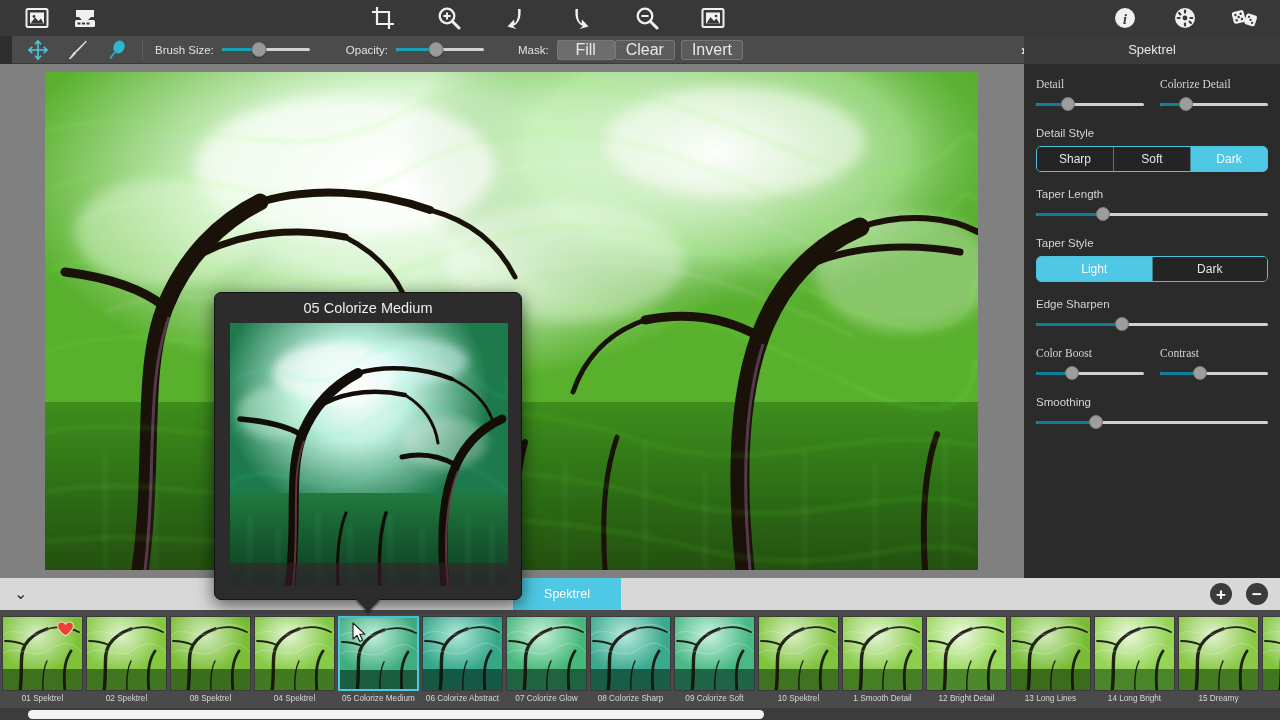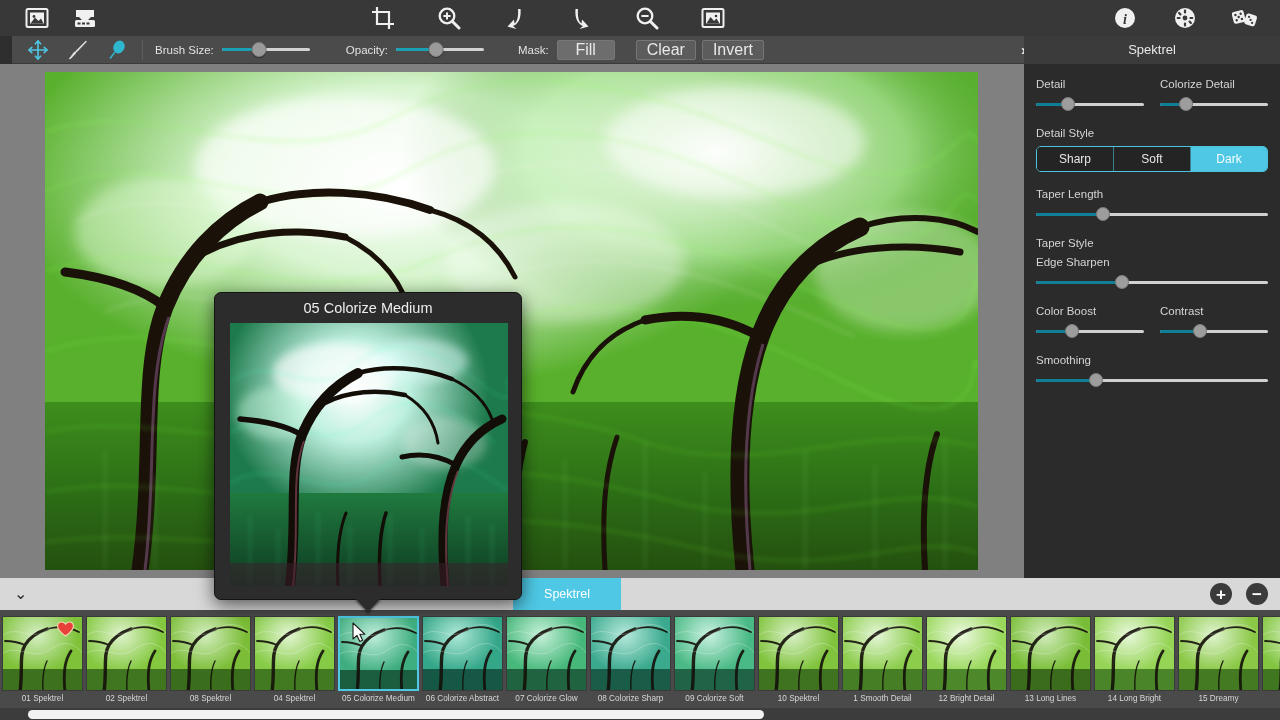--- a/index.html
+++ b/index.html
@@ -105,21 +105,21 @@
     background: #2b2b2b;
   }
   .panel-header {
     height: 28px; line-height: 28px; text-align: center;
     color: #e8e8e8; font-size: 13px;
     background: #3b3b3b;
   }
   .panel-body { padding: 14px 12px 0 12px; }
   .ctl-label { color: #d4d4d4; font-size: 11.5px; margin-bottom: 7px; display: block; }
   .ctl-row { display: flex; gap: 16px; margin-bottom: 16px; }
-  .ctl-col { flex: 1; }
+  .ctl-col { flex: 1; font-family: Liberation Serif, serif; }
   .p-slider { position: relative; height: 14px; }
   .p-slider .track { position: absolute; left: 0; right: 0; top: 6px; height: 3px; background: #d0d0d0; border-radius: 2px; }
   .p-slider .fill { position: absolute; left: 0; top: 6px; height: 3px; background: #0e7f96; border-radius: 2px; }
   .p-slider .knob {
     position: absolute; top: 0; width: 14px; height: 14px; border-radius: 50%;
     background: #9d9d9d; border: 1px solid #7c7c7c; transform: translateX(-50%);
   }
   .seg-group {
     display: flex; width: 100%; height: 26px;
     border: 1px solid #4ec3dd; border-radius: 5px; overflow: hidden;
@@ -336,21 +336,21 @@
 
     <span class="opt-label" style="margin-left:36px;">Opacity:</span>
     <div class="slider" style="width:88px; margin-left:8px;">
       <div class="track"></div>
       <div class="fill" style="width:46%"></div>
       <div class="knob" style="left:46%"></div>
     </div>
 
     <span class="opt-label" style="margin-left:34px;">Mask:</span>
     <div class="mask-btn active" style="margin-left:8px;">Fill</div>
-    <div class="mask-btn" style="margin-left:21px;">Clear</div>
+    <div class="mask-btn" style="margin-left:0;">Clear</div>
     <div class="mask-btn" style="margin-left:6px;">Invert</div>
 
     <div class="chevron-right">›</div>
   </div>
 
   <div class="canvas-area">
     <div class="canvas-image">
       <svg width="933" height="498" viewBox="0 0 933 498" preserveAspectRatio="none">
         <defs>
           <radialGradient id="sky1" cx="38%" cy="22%" r="42%">
@@ -521,20 +521,24 @@
       </div>
 
       <span class="ctl-label">Taper Length</span>
       <div class="p-slider" style="margin-bottom:16px;">
         <div class="track"></div>
         <div class="fill" style="width:29%"></div>
         <div class="knob" style="left:29%"></div>
       </div>
 
       <span class="ctl-label">Taper Style</span>
+      <div class="seg-group">
+        <div class="seg active">Light</div>
+        <div class="seg">Dark</div>
+      </div>
 
 
       <span class="ctl-label">Edge Sharpen</span>
       <div class="p-slider" style="margin-bottom:16px;">
         <div class="track"></div>
         <div class="fill" style="width:37%"></div>
         <div class="knob" style="left:37%"></div>
       </div>
 
       <div class="ctl-row">

